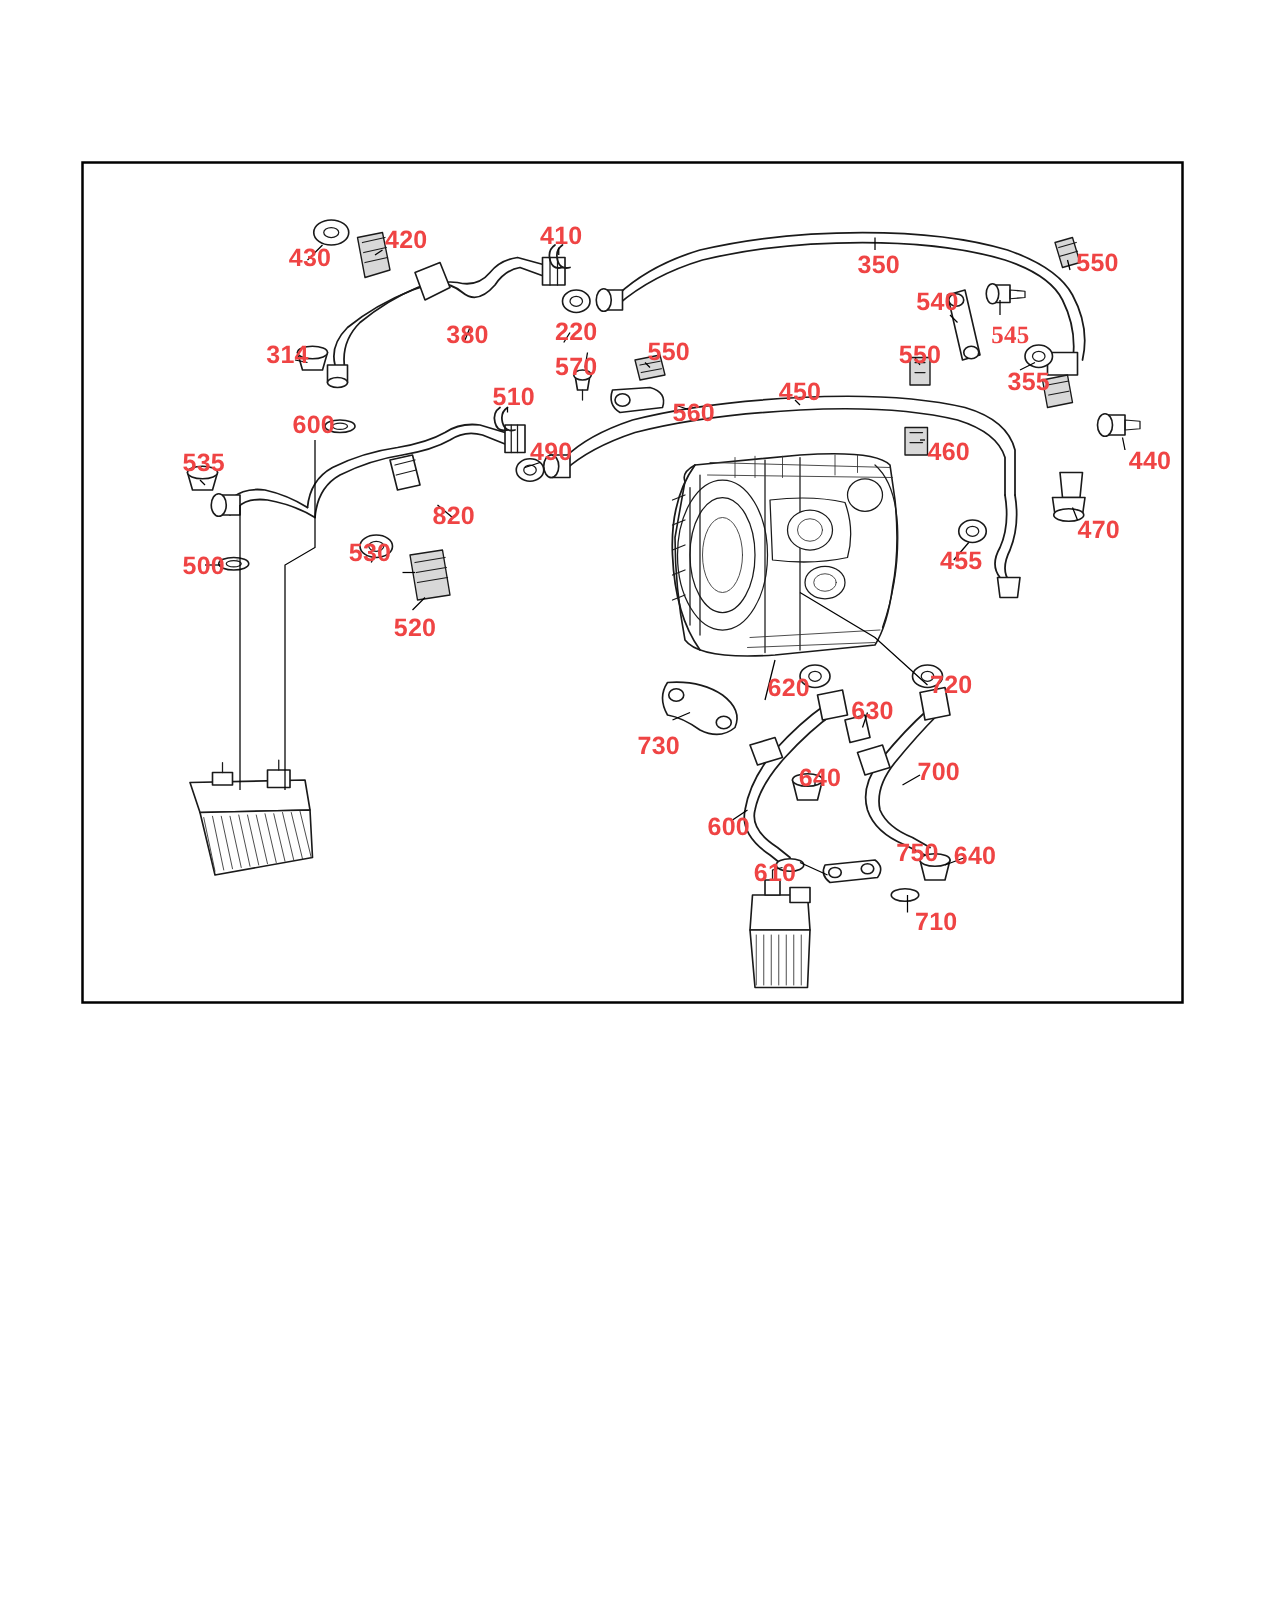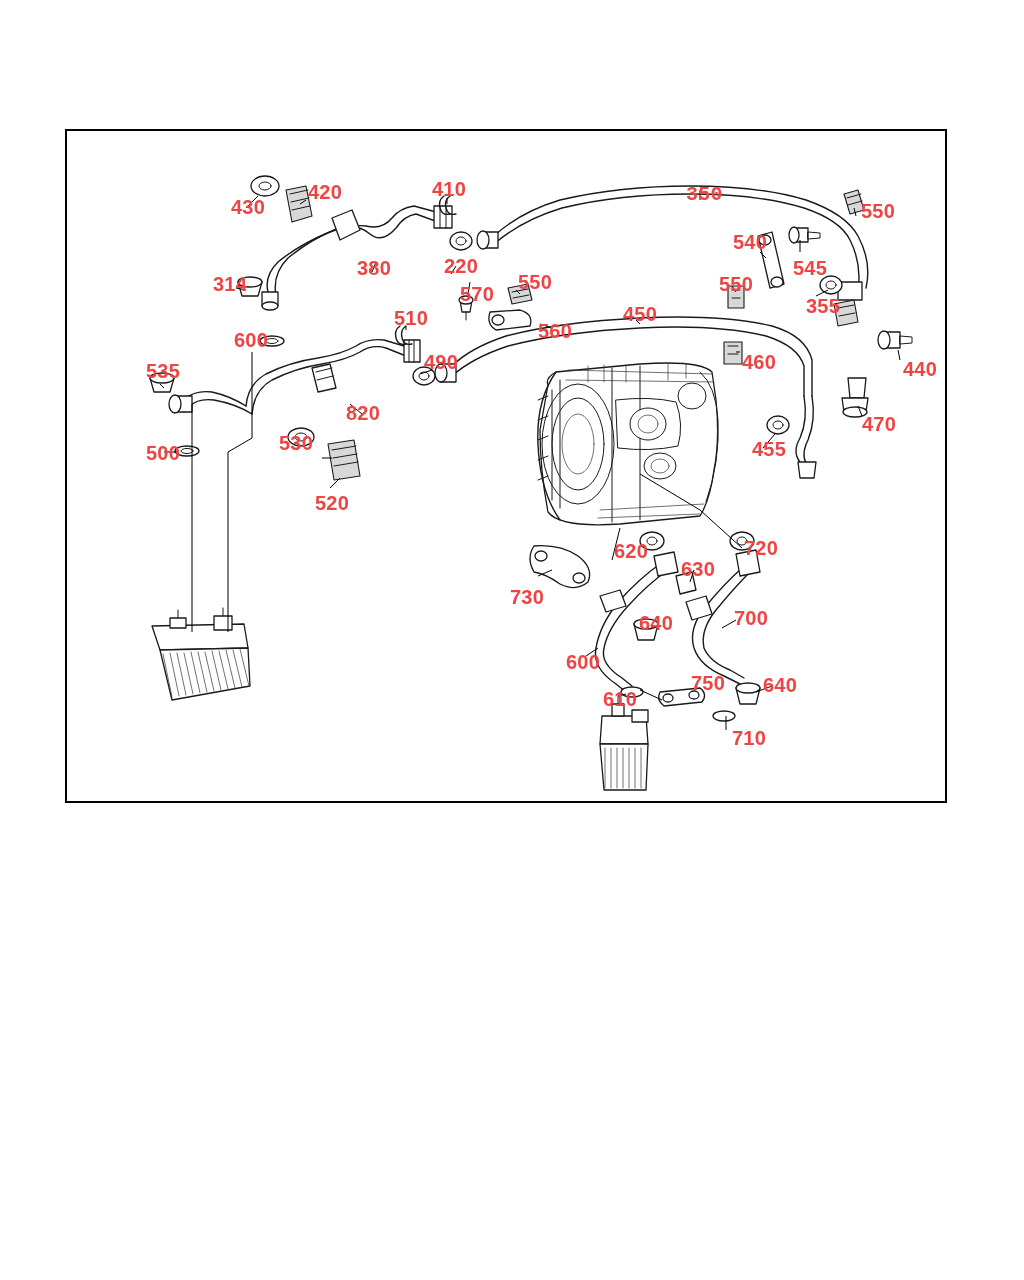--- a/index.html
+++ b/index.html
@@ -329,31 +329,31 @@
       <path class="leader" d="M372 272 L376 262"></path>
       <path class="leader" d="M700 200 L700 190"></path>
       <path class="leader" d="M636 320 L640 324"></path>
     </g>
 
   </svg>
 
   <div class="callout" style="left:231px; top:197px;">430</div>
   <div class="callout" style="left:308px; top:182px;">420</div>
   <div class="callout" style="left:432px; top:179px;">410</div>
-  <div class="callout" style="left:686px; top:185px;font-family:Liberation Mono, monospace;">350</div>
+  <div class="callout" style="left:686px; top:202px;">350</div>
   <div class="callout" style="left:861px; top:201px;">550</div>
   <div class="callout" style="left:733px; top:232px;">540</div>
-  <div class="callout" style="left:793px; top:258px;">545</div>
+  <div class="callout" style="left:793px; top:258px;font-family:Liberation Serif, serif;">545</div>
   <div class="callout" style="left:357px; top:258px;">380</div>
   <div class="callout" style="left:444px; top:256px;">220</div>
   <div class="callout" style="left:213px; top:274px;">314</div>
   <div class="callout" style="left:518px; top:272px;">550</div>
   <div class="callout" style="left:719px; top:274px;">550</div>
   <div class="callout" style="left:806px; top:296px;">355</div>
-  <div class="callout" style="left:460px; top:284px;">570</div>
+  <div class="callout" style="left:444px; top:284px;">570</div>
   <div class="callout" style="left:538px; top:321px;">560</div>
   <div class="callout" style="left:623px; top:304px;">450</div>
   <div class="callout" style="left:394px; top:308px;">510</div>
   <div class="callout" style="left:234px; top:330px;">600</div>
   <div class="callout" style="left:742px; top:352px;">460</div>
   <div class="callout" style="left:903px; top:359px;">440</div>
   <div class="callout" style="left:424px; top:352px;">490</div>
   <div class="callout" style="left:146px; top:361px;">535</div>
   <div class="callout" style="left:346px; top:403px;">820</div>
   <div class="callout" style="left:862px; top:414px;">470</div>
@@ -363,16 +363,16 @@
   <div class="callout" style="left:315px; top:493px;">520</div>
   <div class="callout" style="left:510px; top:562px;margin-top:25px;">730</div>
   <div class="callout" style="left:614px; top:541px;">620</div>
   <div class="callout" style="left:681px; top:559px;">630</div>
   <div class="callout" style="left:744px; top:538px;">720</div>
   <div class="callout" style="left:639px; top:613px;">640</div>
   <div class="callout" style="left:734px; top:608px;">700</div>
   <div class="callout" style="left:566px; top:652px;">600</div>
   <div class="callout" style="left:763px; top:675px;">640</div>
   <div class="callout" style="left:603px; top:689px;">610</div>
-  <div class="callout" style="left:691px; top:673px;">750</div>
+  <div class="callout" style="left:717px; top:673px;">750</div>
   <div class="callout" style="left:732px; top:728px;">710</div>
 
 </div>
 
 </body></html>

